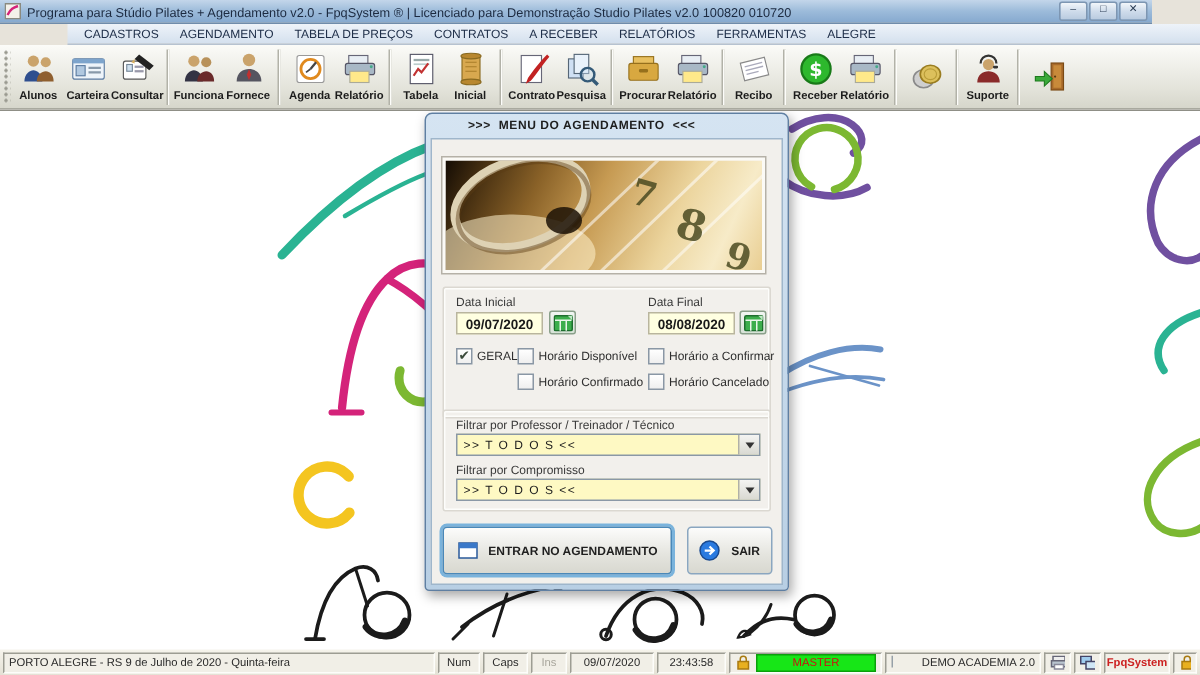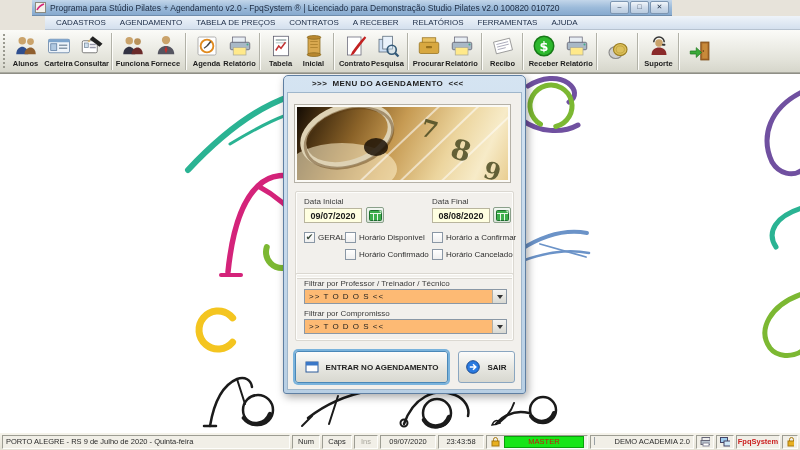--- a/index.html
+++ b/index.html
@@ -1,22 +1,22 @@
 <!DOCTYPE html>
 <html><head>
 <meta charset="utf-8">
 <style>
   html,body{margin:0;padding:0;}
   body{width:800px;height:450px;overflow:hidden;font-family:"Liberation Sans",sans-serif;background:#fff;}
   .screen{position:relative;width:800px;height:450px;background:#e7e3da;}
 
   
-  .titlebar{position:absolute;left:0;top:0;width:640px;height:15px;
+  .titlebar{position:absolute;left:0;top:0;width:768px;height:15px;
     background:linear-gradient(#c3d6ea,#9cbbda 50%,#86a9cf);
-    border-bottom:1px solid #6f8cab;display:flex;align-items:center;margin-left:32px;}
+    border-bottom:1px solid #6f8cab;display:flex;align-items:center;}
   .app-icon{margin:0 4px 0 3px;display:inline-flex;}
   .title-text{font-size:8.5px;color:#1c2a40;white-space:nowrap;flex:1;overflow:hidden;}
   .win-btns{display:flex;gap:1px;margin-right:3px;}
   .wbtn{width:17px;height:11px;border:1px solid #7d96b2;border-radius:2px;
     background:linear-gradient(#f2f6fa,#cfdceb 50%,#b9cbdf);
     font-size:7px;line-height:10px;text-align:center;color:#2c3e55;cursor:default;}
 
   
   .menubar{position:absolute;left:0;top:16px;width:800px;height:14px;
     background:linear-gradient(#eef3f9,#d4e0ee);border-bottom:1px solid #b6c2d0;
@@ -64,21 +64,21 @@
   .datefield{position:absolute;width:58px;height:15px;background:#ffffe1;border:1px solid #b9b59e;
     font-size:9px;font-weight:700;color:#1a1a1a;text-align:center;line-height:15px;box-sizing:border-box;}
   .calbtn{position:absolute;width:18px;height:16px;border:1px solid #8aa08a;border-radius:2px;
     background:linear-gradient(#f2f6f2,#d7e2d7);display:flex;align-items:center;justify-content:center;padding:0;cursor:default;}
 
   .chk{position:absolute;display:flex;align-items:center;gap:3px;font-size:8px;color:#2e2e2e;white-space:nowrap;cursor:default;}
   .chk .box{width:11px;height:11px;border:1px solid #8a97a5;background:linear-gradient(#fff,#efefef);
     display:inline-flex;align-items:center;justify-content:center;box-sizing:border-box;}
   .chk .box i{font-style:normal;font-size:9px;line-height:9px;color:#3a4a3a;}
 
-  .combo{position:absolute;height:15px;background:#fdba74;border:1px solid #8a98a6;
+  .combo{position:absolute;height:15px;background:#fef9c3;border:1px solid #8a98a6;
     display:flex;align-items:center;box-sizing:border-box;cursor:default;}
   .combo-text{flex:1;font-size:8px;color:#1c1c1c;letter-spacing:1px;padding-left:4px;white-space:nowrap;overflow:hidden;}
   .combo-btn{width:13px;height:100%;background:linear-gradient(#f4f4f2,#d9d9d2);
     border-left:1px solid #b0b0a8;display:flex;align-items:center;justify-content:center;}
   .arr{width:0;height:0;border-left:3px solid transparent;border-right:3px solid transparent;border-top:4px solid #333;}
 
   .dlg-btn{position:absolute;height:32px;border:1px solid #8aa6c0;border-radius:3px;
     background:linear-gradient(#fcfcfb,#e4e4de 60%,#d8d8d0);
     display:flex;align-items:center;justify-content:center;gap:7px;
     font-family:"Liberation Sans",sans-serif;font-size:8px;font-weight:700;color:#1f1f1f;cursor:default;}
@@ -119,21 +119,21 @@
   </div>
 
   <div class="menubar">
     <span class="menu-item">CADASTROS</span>
     <span class="menu-item">AGENDAMENTO</span>
     <span class="menu-item">TABELA DE PREÇOS</span>
     <span class="menu-item">CONTRATOS</span>
     <span class="menu-item">A RECEBER</span>
     <span class="menu-item">RELATÓRIOS</span>
     <span class="menu-item">FERRAMENTAS</span>
-    <span class="menu-item">AJUDA</span>
+    <span class="menu-item">ALEGRE</span>
   </div>
 
   <div class="toolbar">
     <div class="grip"></div>
 
     <div class="tb-item">
       <svg width="24" height="24" viewBox="0 0 32 32">
           <circle cx="11" cy="9" r="5" fill="#caa36b"></circle>
           <path d="M3 27c0-7 5-10 8-10s8 3 8 10z" fill="#2f4f8f"></path>
           <circle cx="22" cy="10" r="4.5" fill="#caa36b"></circle>

